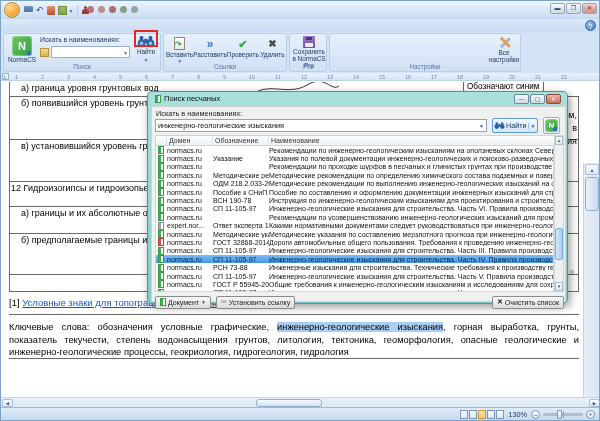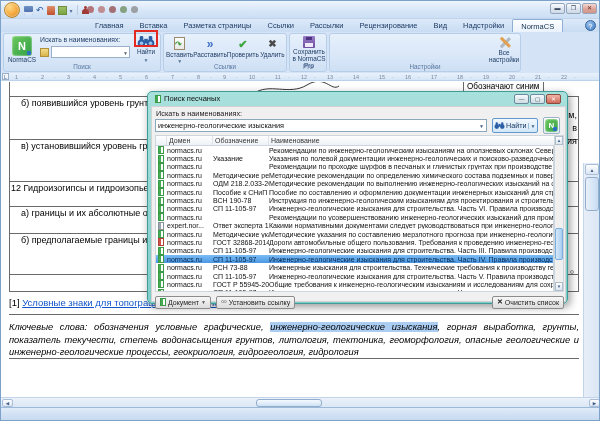--- a/index.html
+++ b/index.html
@@ -92,21 +92,21 @@
   .docarea{position:absolute;left:0;top:81px;width:600px;height:315px;background:#fff;}
   .page{position:absolute;left:0;top:0;width:580px;height:315px;background:#fff;overflow:hidden;}
   .docrow{position:absolute;left:0;width:578px;}
   .docrow .txt{position:absolute;top:1px;font-size:9px;color:#000;white-space:nowrap;}
   .docrow .note{position:absolute;left:466px;top:0px;width:74px;font-size:8.2px;color:#000;}
   .bline{position:absolute;background:#6a6a6a;}
   .frag{position:absolute;right:4px;font-size:9px;color:#000;}
   .reference{position:absolute;left:8px;top:215px;font-size:9.5px;color:#000;white-space:nowrap;}
   .reference a{color:#1155cc;text-decoration:underline;}
   .keywords{position:absolute;left:8px;top:239px;width:570px;font-size:9.3px;line-height:12.5px;
-    color:#000;text-align:justify;font-style:italic;}
+    color:#000;text-align:justify;}
   .hl{background:#abcdf2;}
   .curve{position:absolute;left:250px;top:0px;}
   .handle{position:absolute;left:569px;top:188px;width:4px;height:4px;border:1px solid #999;border-radius:50%;}
 
   
   .vscroll{position:absolute;right:1px;top:81px;width:17px;height:315px;
     background:linear-gradient(90deg,#e7eef8,#dae6f4);border-left:1px solid #c3d5ea;}
   .varrow{position:absolute;left:1px;width:14px;height:11px;border:1px solid #a9bdd6;border-radius:2px;
     background:linear-gradient(#fcfdfe,#dce7f3);font-size:5px;text-align:center;line-height:10px;color:#44608a;}
   .vthumb{position:absolute;left:1px;top:14px;width:14px;height:34px;border:1px solid #93aecd;
@@ -219,31 +219,20 @@
       <span class="gdot" style="background:#888;"></span>
     </div>
     <div class="winbtns">
       <div class="winbtn">▬</div>
       <div class="winbtn">❐</div>
       <div class="winbtn close">✕</div>
     </div>
   </div>
 
   <div class="tabstrip">
-    <div class="tabs">
-        <div class="tab">Главная</div>
-        <div class="tab">Вставка</div>
-        <div class="tab">Разметка страницы</div>
-        <div class="tab">Ссылки</div>
-        <div class="tab">Рассылки</div>
-        <div class="tab">Рецензирование</div>
-        <div class="tab">Вид</div>
-        <div class="tab">Надстройки</div>
-        <div class="tab active">NormaCS</div>
-      </div>
     <div class="helpbtn">?</div>
   </div>
 
   <div class="ribbon">
 
     <div class="rgroup" style="left:2px;width:158px;">
       <div class="bigbtn" style="left:3px;top:2px;width:30px;">
         <div class="normacs-logo" style="width:20px;height:20px;font-size:11px;line-height:20px;">N</div>
         <div class="lbl">NormaCS</div>
       </div>
@@ -386,20 +375,21 @@
       <div class="bline" style="left:8px;top:276px;width:570px;height:1px;"></div>
       <svg class="curve" width="90" height="14" viewBox="0 0 90 14">
         <path d="M2,12 C18,0 38,14 56,3 S80,10 88,4" stroke="#333" stroke-width="1" fill="none"></path>
       </svg>
       <div class="handle"></div>
       <div class="reference">
         <span>[1] </span><a>Условные знаки для топографических планов</a>
       </div>
       <div class="keywords"><span>Ключевые слова: обозначения условные графические, </span><span class="hl">инженерно-геологические изыскания</span><span>, горная выработка, грунты, показатель текучести, степень водонасыщения грунтов, литология, тектоника, геоморфология, опасные геологические и инженерно-геологические процессы, геокриология, гидрогеология, гидрология</span></div>
     <div class="docrow" style="top: 0px; height: 14px;">
+          <span class="txt" style="left: 20px;">а) граница уровня грунтовых вод</span>
           <span class="note">Обозначают синим цветом</span>
         </div>
         <div class="docrow" style="top: 15px; height: 42px;">
           <span class="txt" style="left: 20px;">б) появившийся уровень грунтовых вод</span>
         </div>
         <div class="docrow" style="top: 58px; height: 41px;">
           <span class="txt" style="left: 20px;">в) установившийся уровень грунтовых вод</span>
         </div>
         <div class="docrow" style="top: 100px; height: 24px;">
           <span class="txt" style="left: 10px;">12 Гидроизогипсы и гидроизопьезы (м)</span>
@@ -591,16 +581,33 @@
     </div>
   </div>
 
   <div class="hscroll">
     <div class="harrow" style="left:1px;">◀</div>
     <div class="hthumb"></div>
     <div class="harrow" style="right:1px;">▶</div>
   </div>
 
   <div class="statusbar">
+    <div class="status-right">
+      <div class="viewbtns">
+        <span class="vbtn"></span>
+        <span class="vbtn"></span>
+        <span class="vbtn active"></span>
+        <span class="vbtn"></span>
+        <span class="vbtn"></span>
+      </div>
+      <span>130%</span>
+      <div class="zoomctl">
+        <span class="zbtn">–</span>
+        <span class="ztrack">
+            <span class="zthumb"></span>
+          </span>
+        <span class="zbtn">+</span>
+      </div>
+    </div>
   </div>
   <div class="bottomstrip"></div>
 
 </div>
 
 </body></html>

